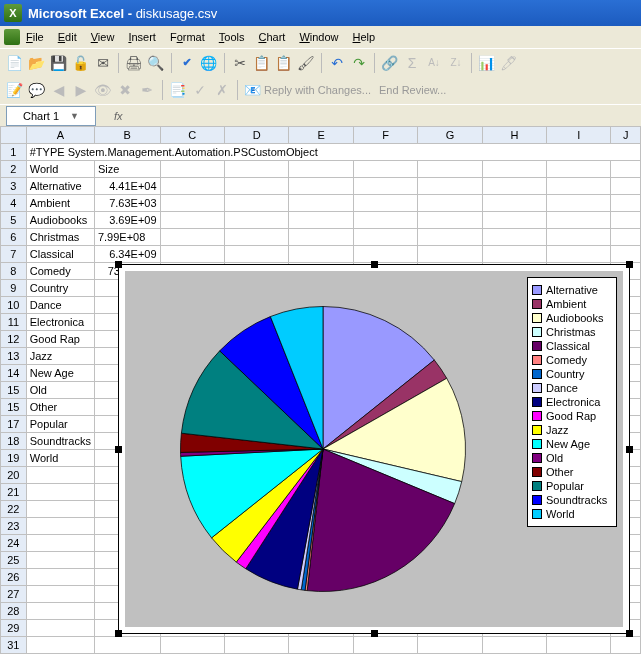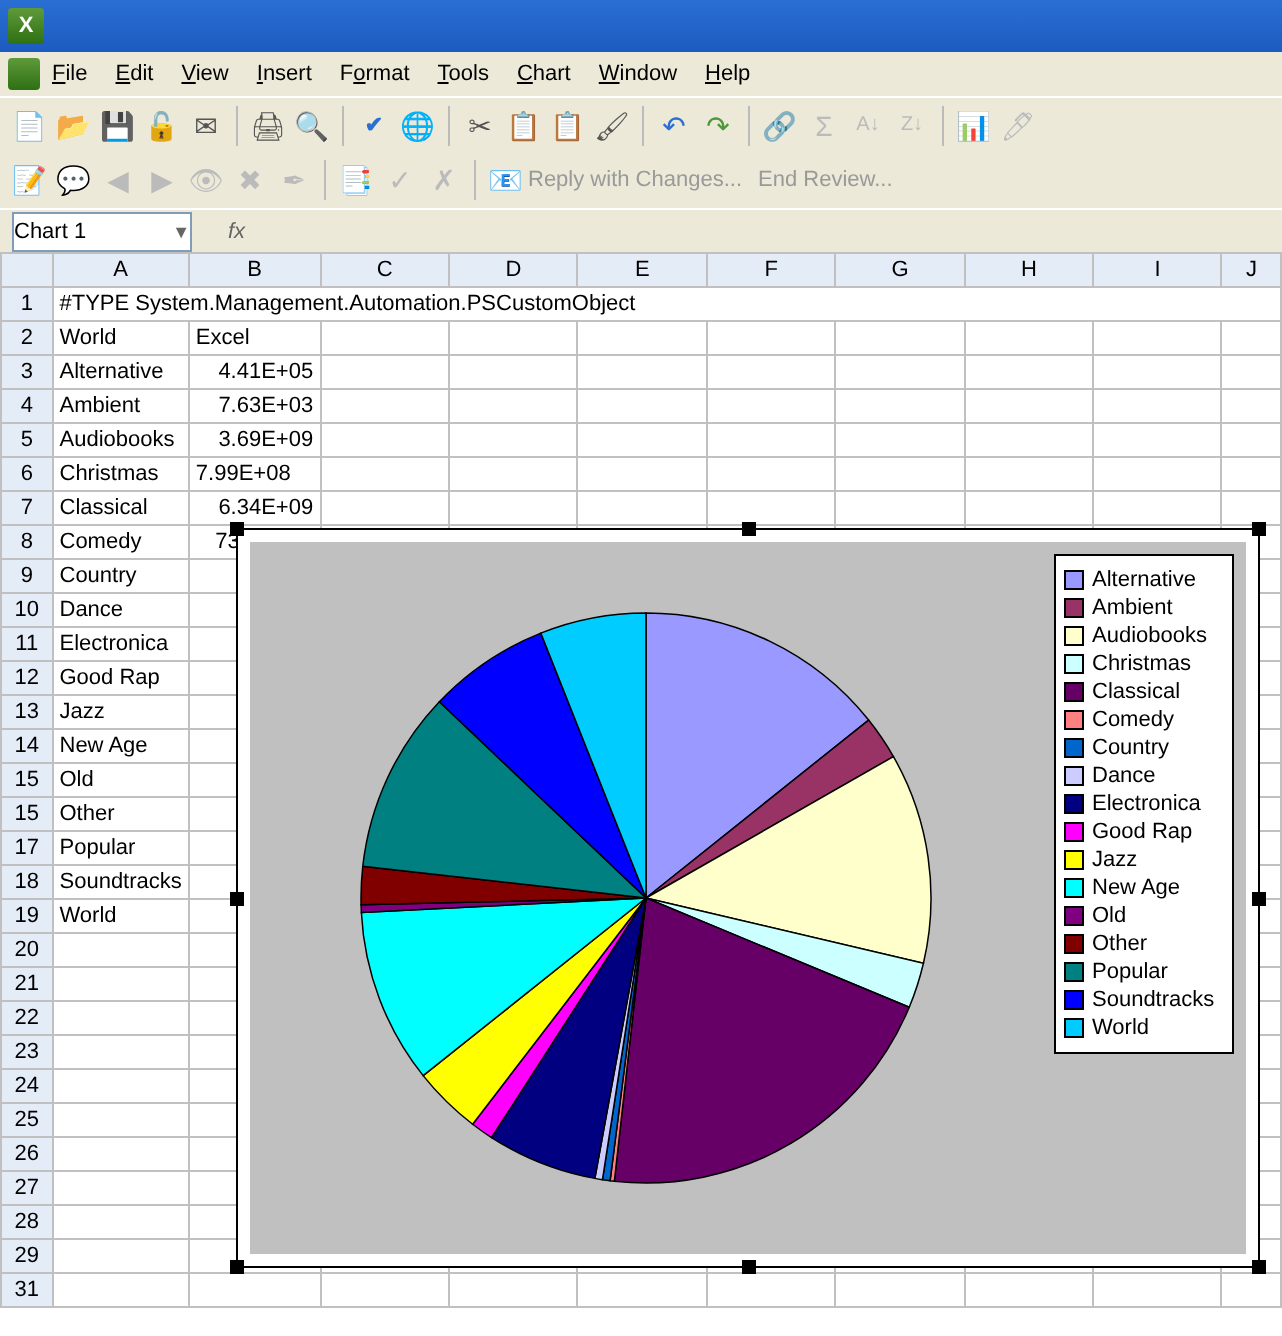--- a/index.html
+++ b/index.html
@@ -12,21 +12,21 @@
   .menubar .mi { margin-right: 14px; color:#000; }
   .menubar .mi u { text-decoration: underline; }
   .menubar .wicon { width:16px; height:16px; background:linear-gradient(to bottom,#5f9a3a,#2e7013); margin-right:6px; border-radius:2px; }
   .toolbar { height: 28px; display: flex; align-items: center; padding: 0 4px; border-top:1px solid #fff; }
   .tbtn { width:20px; height:20px; margin: 0 1px; display:flex; align-items:center; justify-content:center; font-size:14px; color:#555; }
   .divider { width:1px; height:20px; background:#bbb; margin:0 4px; }
   .reviewbar { height: 28px; display:flex; align-items:center; padding:0 4px; color:#999; }
   .reviewbar .tbtn { color:#bbb; }
   .reviewbar span { margin-right:8px; }
   .namebox-row { height: 22px; display:flex; align-items:center; background:#ece9d8; border-top:1px solid #fff; }
-  .namebox { width:90px; height:20px; background:#fff; border:1px solid #7f9db9; margin-left:6px; padding:0 0; display:flex; align-items:center; justify-content:space-between; }
+  .namebox { width:90px; height:20px; background:#fff; border:1px solid #7f9db9; margin-left:6px; padding:0 16px; display:flex; align-items:center; justify-content:space-between; }
   .namebox span:last-child { color:#666; font-size:9px; }
   .fxlabel { margin-left:18px; font-style:italic; color:#666; }
   .grid-area { flex:1; position:relative; background:#fff; overflow:hidden; }
   table.sheet { border-collapse:collapse; table-layout:fixed; }
   .sheet td, .sheet th { border:1px solid #c0c0c0; height:17px; padding:0 3px; font-size:11px; text-align:left; overflow:hidden; white-space:nowrap; }
   .sheet th { background:#e4ecf7; font-weight:normal; text-align:center; }
   .sheet th.rowh { background:#e4ecf7; width:26px; text-align:center; }
   .sheet .corner { background:#e4ecf7; width:26px; }
   .sheet td { background:#fff; }
   .colA { width:66px; } .colB { width:66px; } .colC { width:66px; } .colD { width:66px; }
@@ -43,20 +43,21 @@
   .legend-item { display:flex; align-items:center; margin:2px 0; font-size:11px; }
   .swatch { width:10px; height:10px; border:1px solid #000; margin-right:4px; flex-shrink:0; }
   svg.pie { width:300px; height:300px; }
 </style>
 </head>
 <body>
 
 <div class="win">
   <div class="titlebar">
     <div class="xicon">X</div>
+    <span><b>Microsoft Excel - </b><span>diskusage.csv</span></span>
   </div>
 
   <div class="menubar">
     <div class="wicon"></div>
     <span class="mi"><u>F</u><span>ile</span></span>
     <span class="mi"><u>E</u>dit</span>
     <span class="mi"><u>V</u>iew</span>
     <span class="mi"><u>I</u>nsert</span>
     <span class="mi">F<u>o</u>rmat</span>
     <span class="mi"><u>T</u>ools</span>
@@ -137,34 +138,34 @@
             <th class="colI">I</th>
             <th class="colJ">J</th>
           </tr>
           <tr>
             <th class="rowh">1</th>
             <td colspan="10">#TYPE System.Management.Automation.PSCustomObject</td>
           </tr>
           <tr>
             <th class="rowh">2</th>
             <td class="colA">World</td>
-            <td class="colB">Excel</td>
+            <td class="colB">Size</td>
             <td class="colC"></td>
             <td class="colD"></td>
             <td class="colE"></td>
             <td class="colF"></td>
             <td class="colG"></td>
             <td class="colH"></td>
             <td class="colI"></td>
             <td class="colJ"></td>
           </tr>
           <tr>
             <th class="rowh">3</th>
             <td class="colA">Alternative</td>
-            <td class="colB" style="text-align:right">4.41E+05</td>
+            <td class="colB" style="text-align:right">4.41E+04</td>
             <td class="colC"></td>
             <td class="colD"></td>
             <td class="colE"></td>
             <td class="colF"></td>
             <td class="colG"></td>
             <td class="colH"></td>
             <td class="colI"></td>
             <td class="colJ"></td>
           </tr>
           <tr>

